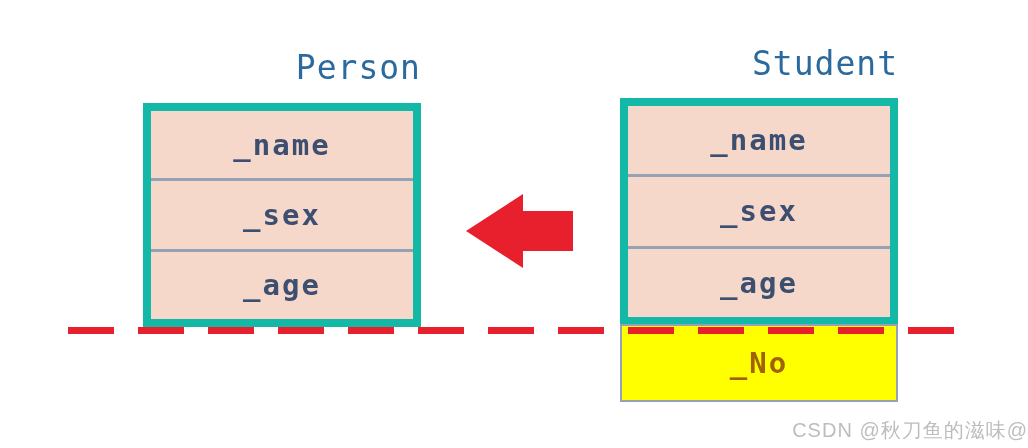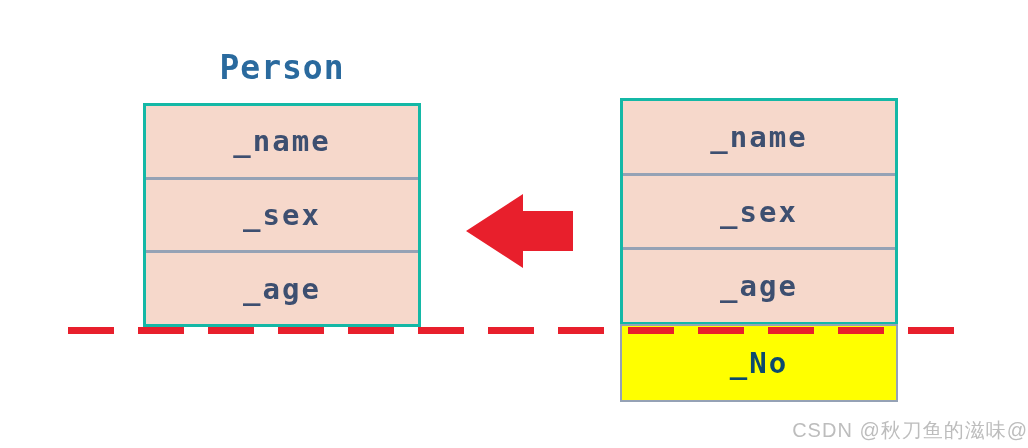--- a/index.html
+++ b/index.html
@@ -11,36 +11,36 @@
     position: relative;
     width: 1028px;
     height: 448px;
     background: #ffffff;
     overflow: hidden;
     font-family: "DejaVu Sans Mono", "Liberation Mono", monospace;
   }
   .class-title {
     position: absolute;
     width: 278px;
-    text-align: center;
+    text-align: right;
     font-size: 33px;
-    font-weight: bold;
+    font-weight: normal;
     letter-spacing: 1px;
     color: #2a6a9e;
     z-index: 2;
   }
   #person-title { left: 143px; top: 48px; }
   #student-title { left: 620px; top: 44px; }
 
   .member-box {
     position: absolute;
     width: 278px;
     height: 224px;
     box-sizing: border-box;
-    border: 3px solid #14b8a6;
+    border: 8px solid #14b8a6;
     background: #f6d8cb;
     display: flex;
     flex-direction: column;
     z-index: 1;
   }
   #person-box { left: 143px; top: 103px; }
   #student-box { left: 620px; top: 98px; height: 227px; }
 
   .member-row {
     flex: 1;
@@ -63,21 +63,21 @@
     height: 78px;
     box-sizing: border-box;
     border: 2px solid #95a2b5;
     background: #ffff00;
     display: flex;
     align-items: center;
     justify-content: center;
     font-size: 29px;
     font-weight: bold;
     letter-spacing: 2px;
-    color: #0c4a6e;
+    color: #a16207;
     z-index: 1;
   }
 
   .slice-line {
     position: absolute;
     left: 68px;
     top: 327px;
     width: 910px;
     height: 7px;
     background: repeating-linear-gradient(90deg,
@@ -113,20 +113,21 @@
 <div class="stage">
 
   <div class="class-title" id="person-title">Person</div>
 
   <div class="member-box" id="person-box">
     <div class="member-row">_name</div>
     <div class="member-row">_sex</div>
     <div class="member-row">_age</div>
   </div>
 
+  <div class="class-title" id="student-title">Student</div>
 
   <div class="member-box" id="student-box">
     <div class="member-row">_name</div>
     <div class="member-row">_sex</div>
     <div class="member-row">_age</div>
   </div>
 
   <div class="sliced-row">_No</div>
 
   <div class="slice-line"></div>

